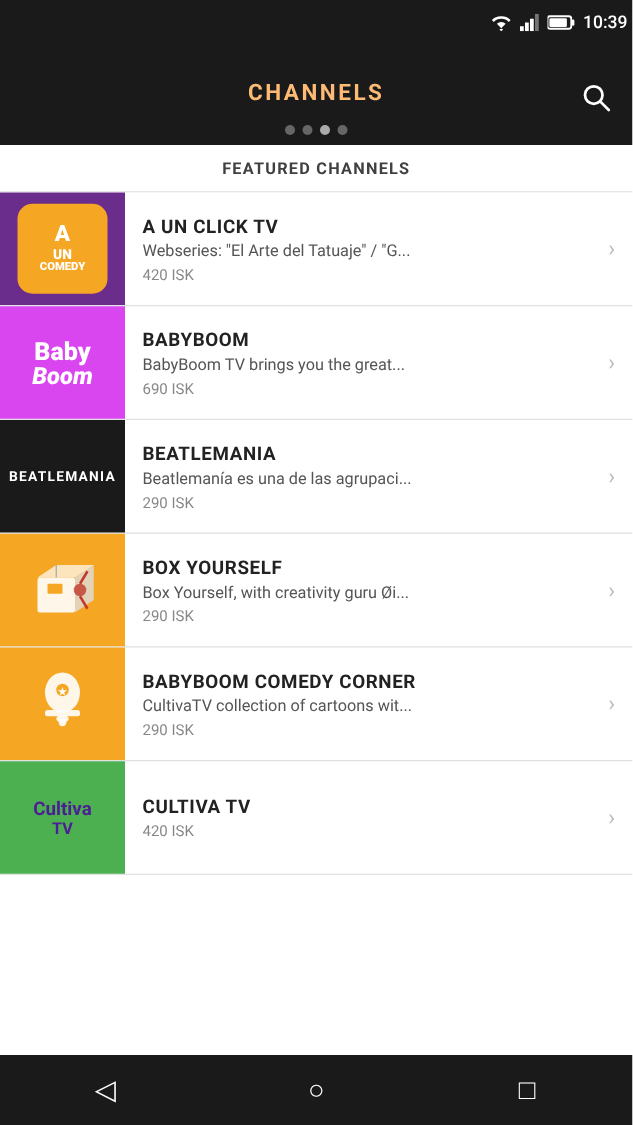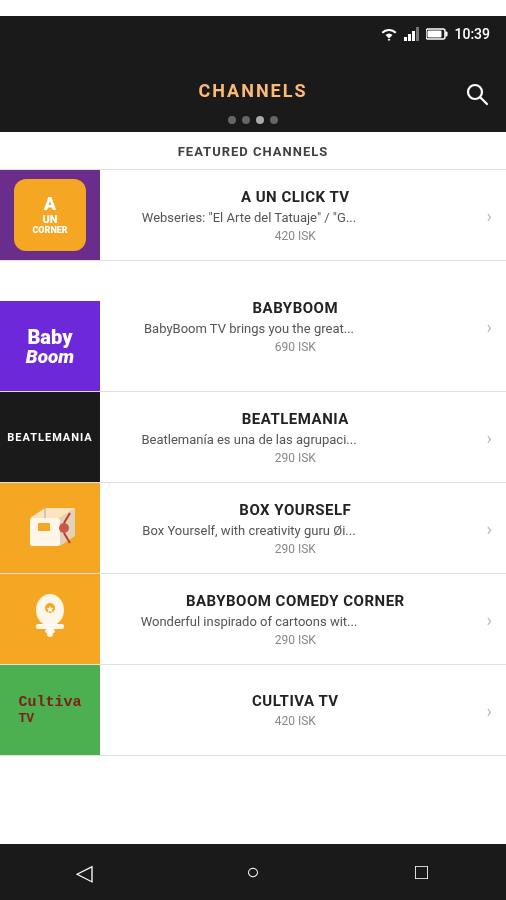--- a/index.html
+++ b/index.html
@@ -12,23 +12,22 @@
       position: relative;
     }
 
     
     .status-bar {
       background: #1a1a1a;
       height: 36px;
       display: flex;
       align-items: center;
       justify-content: flex-end;
-      padding: 0 16px;
+      padding: 0 4px;
       gap: 6px;
-      margin-top: 16px;
     }
     .status-icons {
       display: flex;
       align-items: center;
       gap: 6px;
     }
     .status-time {
       color: #fff;
       font-size: 14px;
       font-weight: 500;
@@ -104,21 +103,20 @@
       height: 90px;
       flex-shrink: 0;
       display: flex;
       align-items: center;
       justify-content: center;
       overflow: hidden;
     }
     .channel-info {
       flex: 1;
       padding: 12px 10px 12px 14px;
-      text-align: center;
     }
     .channel-name {
       font-size: 15px;
       font-weight: 700;
       color: #222;
       letter-spacing: 0.5px;
       margin-bottom: 4px;
     }
     .channel-desc {
       font-size: 13px;
@@ -138,22 +136,21 @@
       font-size: 18px;
       padding-right: 14px;
       flex-shrink: 0;
     }
 
     
     .thumb-aun {
       background: #6b2d8b;
     }
     .thumb-babyboom {
-      background: #6d28d9;
-      margin-top: 40px;
+      background: #d946ef;
     }
     .thumb-beatlemania {
       background: #1a1a1a;
     }
     .thumb-boxyourself {
       background: #f5a623;
     }
     .thumb-cartoon {
       background: #f5a623;
     }
@@ -212,25 +209,24 @@
     .logo-cartoon {
       width: 68px;
       height: 68px;
       display: flex;
       align-items: center;
       justify-content: center;
       font-size: 36px;
     }
 
     .logo-cultiva {
-      color: #7f1d1d;
+      color: #4c1d95;
       font-size: 13px;
       font-weight: 700;
-      text-align: left;
-      font-family: Liberation Mono, monospace;
+      text-align: center;
     }
     .logo-cultiva .cultiva { font-size: 15px; }
     .logo-cultiva .tv { font-size: 13px; }
 
     
     .bottom-nav {
       position: absolute;
       bottom: 0;
       left: 0;
       right: 0;
@@ -297,21 +293,21 @@
 
 <div class="section-title">FEATURED CHANNELS</div>
 
 <div class="channel-list">
 
   <div class="channel-item">
     <div class="channel-thumb thumb-aun">
       <div class="logo-aun">
         <span class="a">A</span>
         <span class="un">UN</span>
-        <span class="click">CORNER</span>
+        <span class="click">COMEDY</span>
       </div>
     </div>
     <div class="channel-info">
       <div class="channel-name">A UN CLICK TV</div>
       <div class="channel-desc">Webseries: "El Arte del Tatuaje" / "G...</div>
       <div class="channel-price">420 ISK</div>
     </div>
     <div class="chevron">›</div>
   </div>
 
@@ -376,21 +372,21 @@
           <ellipse cx="31" cy="43" rx="5" ry="3" fill="white" opacity="0.9"></ellipse>
           <circle cx="31" cy="46" r="3" fill="white" opacity="0.9"></circle>
 
           <circle cx="31" cy="20" r="5" fill="#f5a623"></circle>
           <text x="31" y="24" text-anchor="middle" font-size="8" fill="white" font-weight="bold">★</text>
         </svg>
       </div>
     </div>
     <div class="channel-info">
       <div class="channel-name">BABYBOOM COMEDY CORNER</div>
-      <div class="channel-desc">Wonderful inspirado of cartoons wit...</div>
+      <div class="channel-desc">CultivaTV collection of cartoons wit...</div>
       <div class="channel-price">290 ISK</div>
     </div>
     <div class="chevron">›</div>
   </div>
 
   <div class="channel-item">
     <div class="channel-thumb thumb-cultiva">
       <div class="logo-cultiva">
         <div class="cultiva">Cultiva</div>
         <div class="tv">TV</div>

